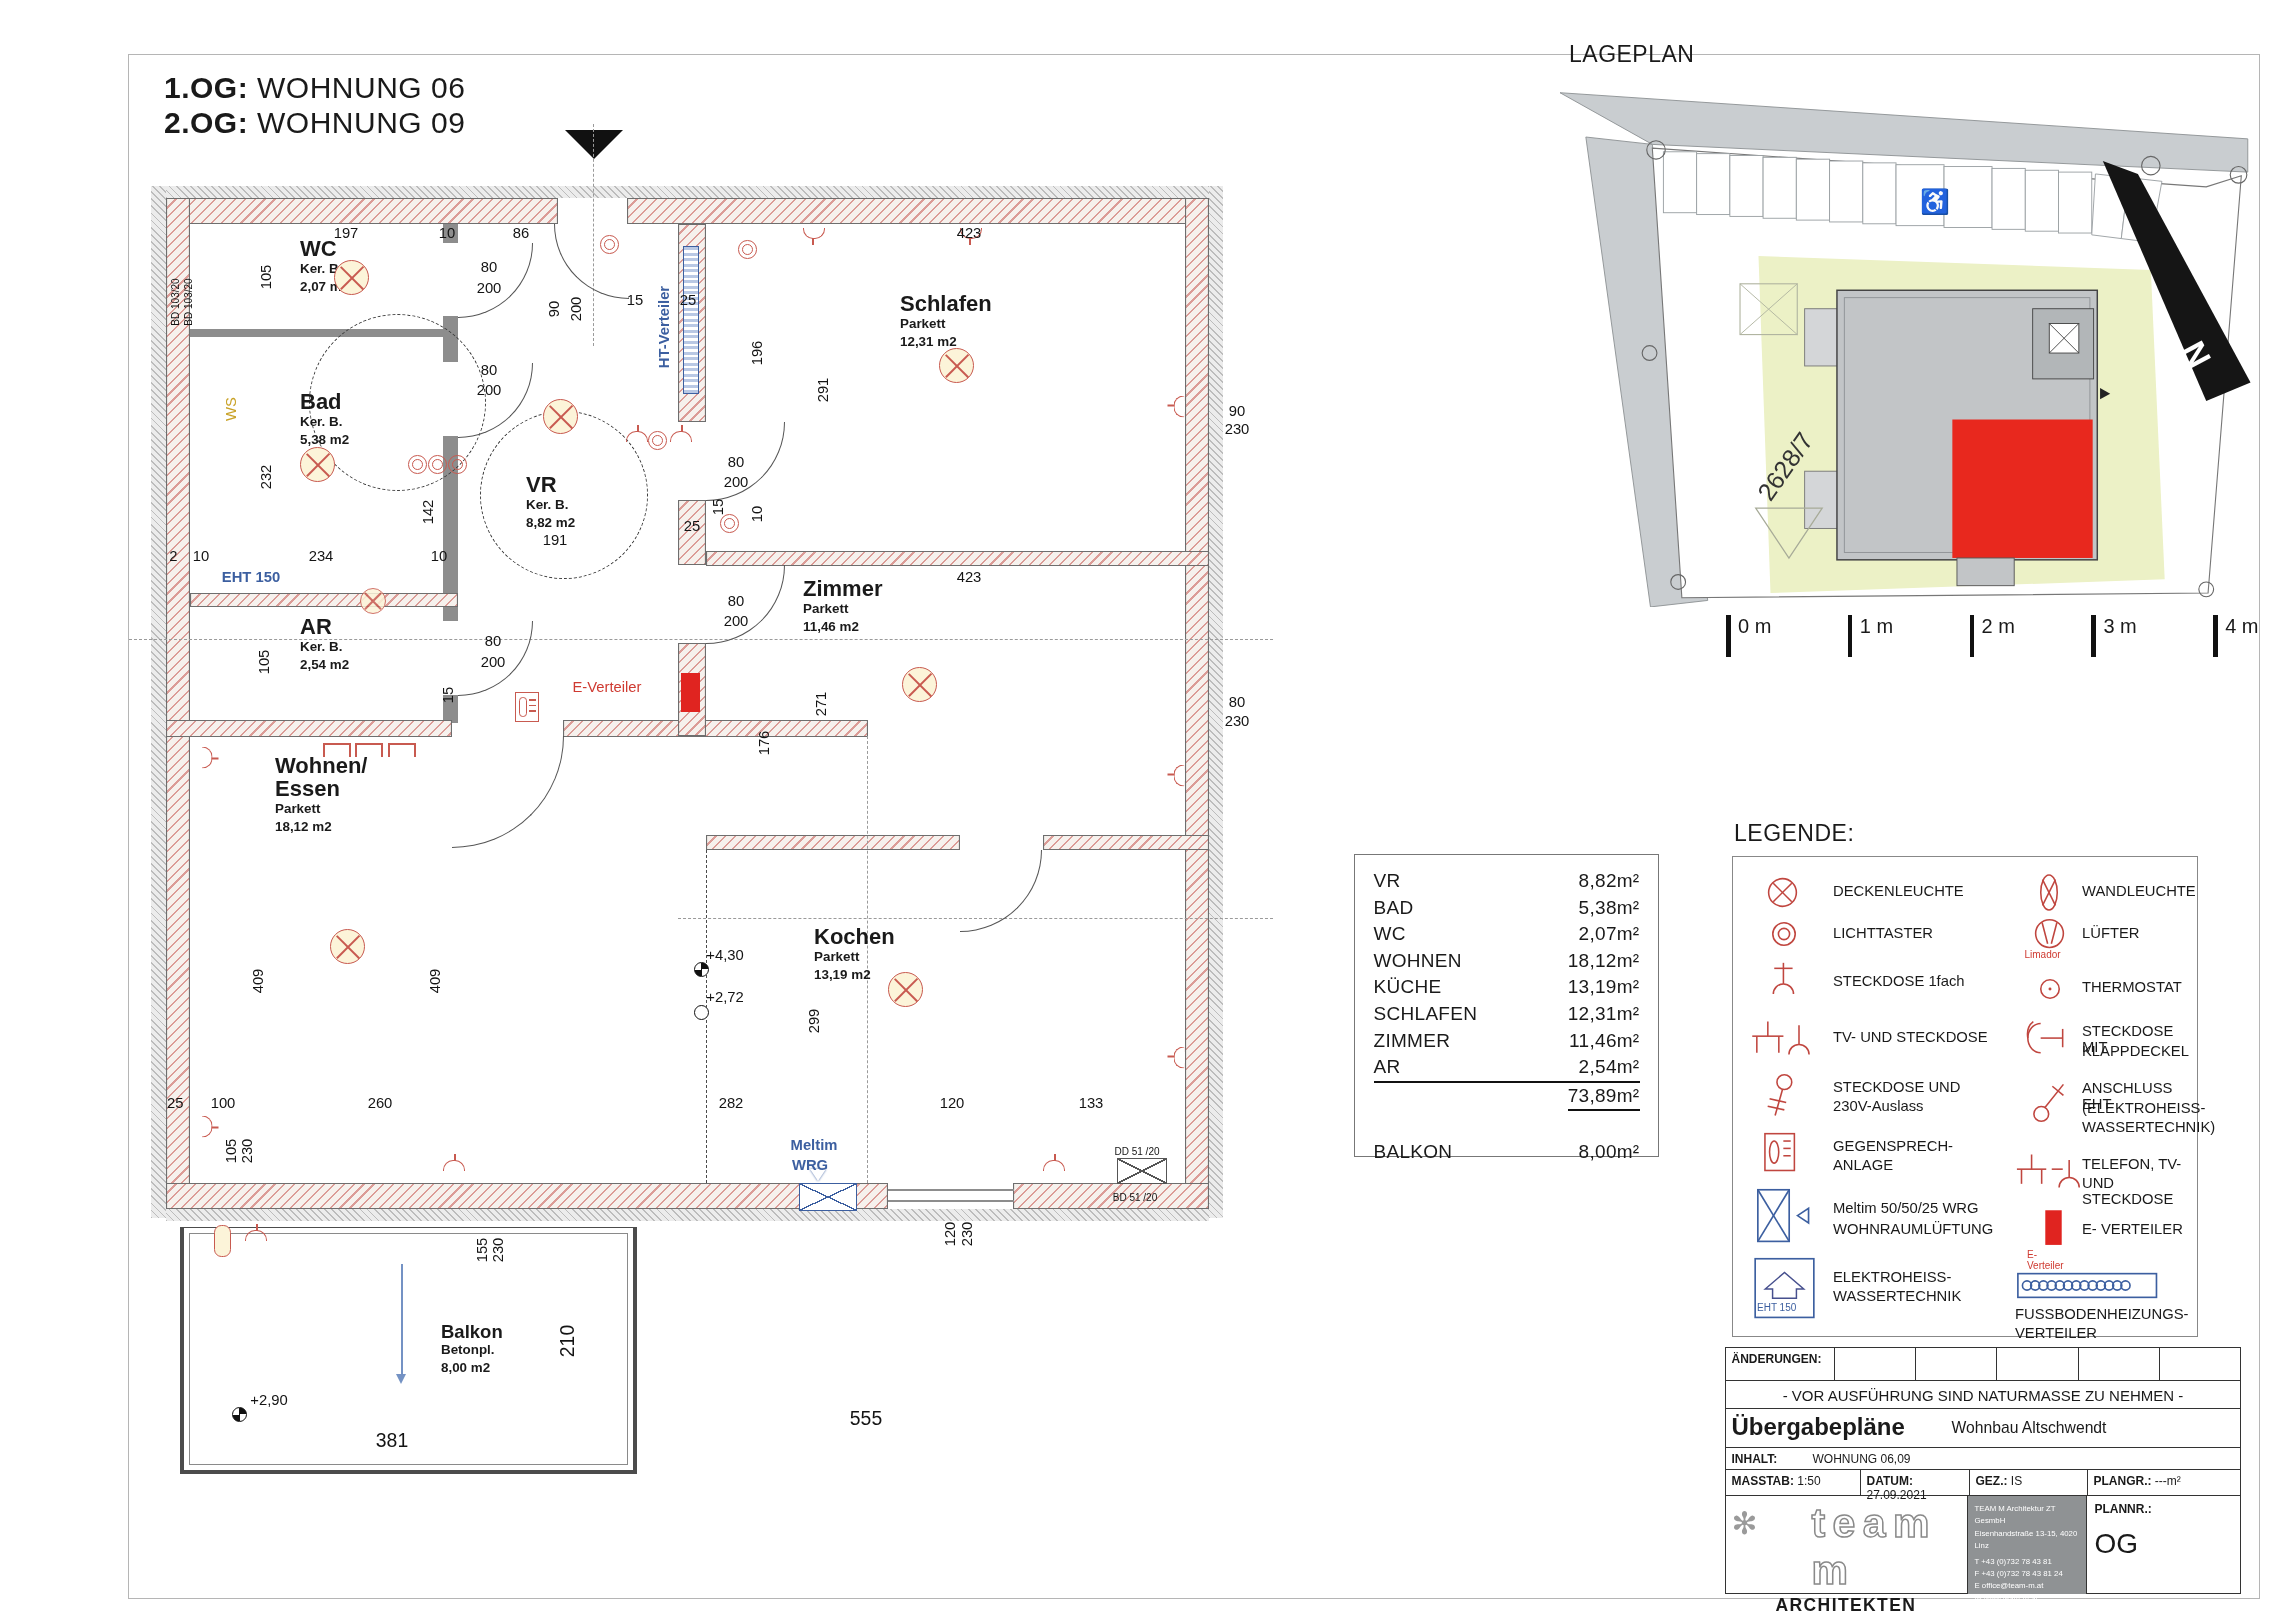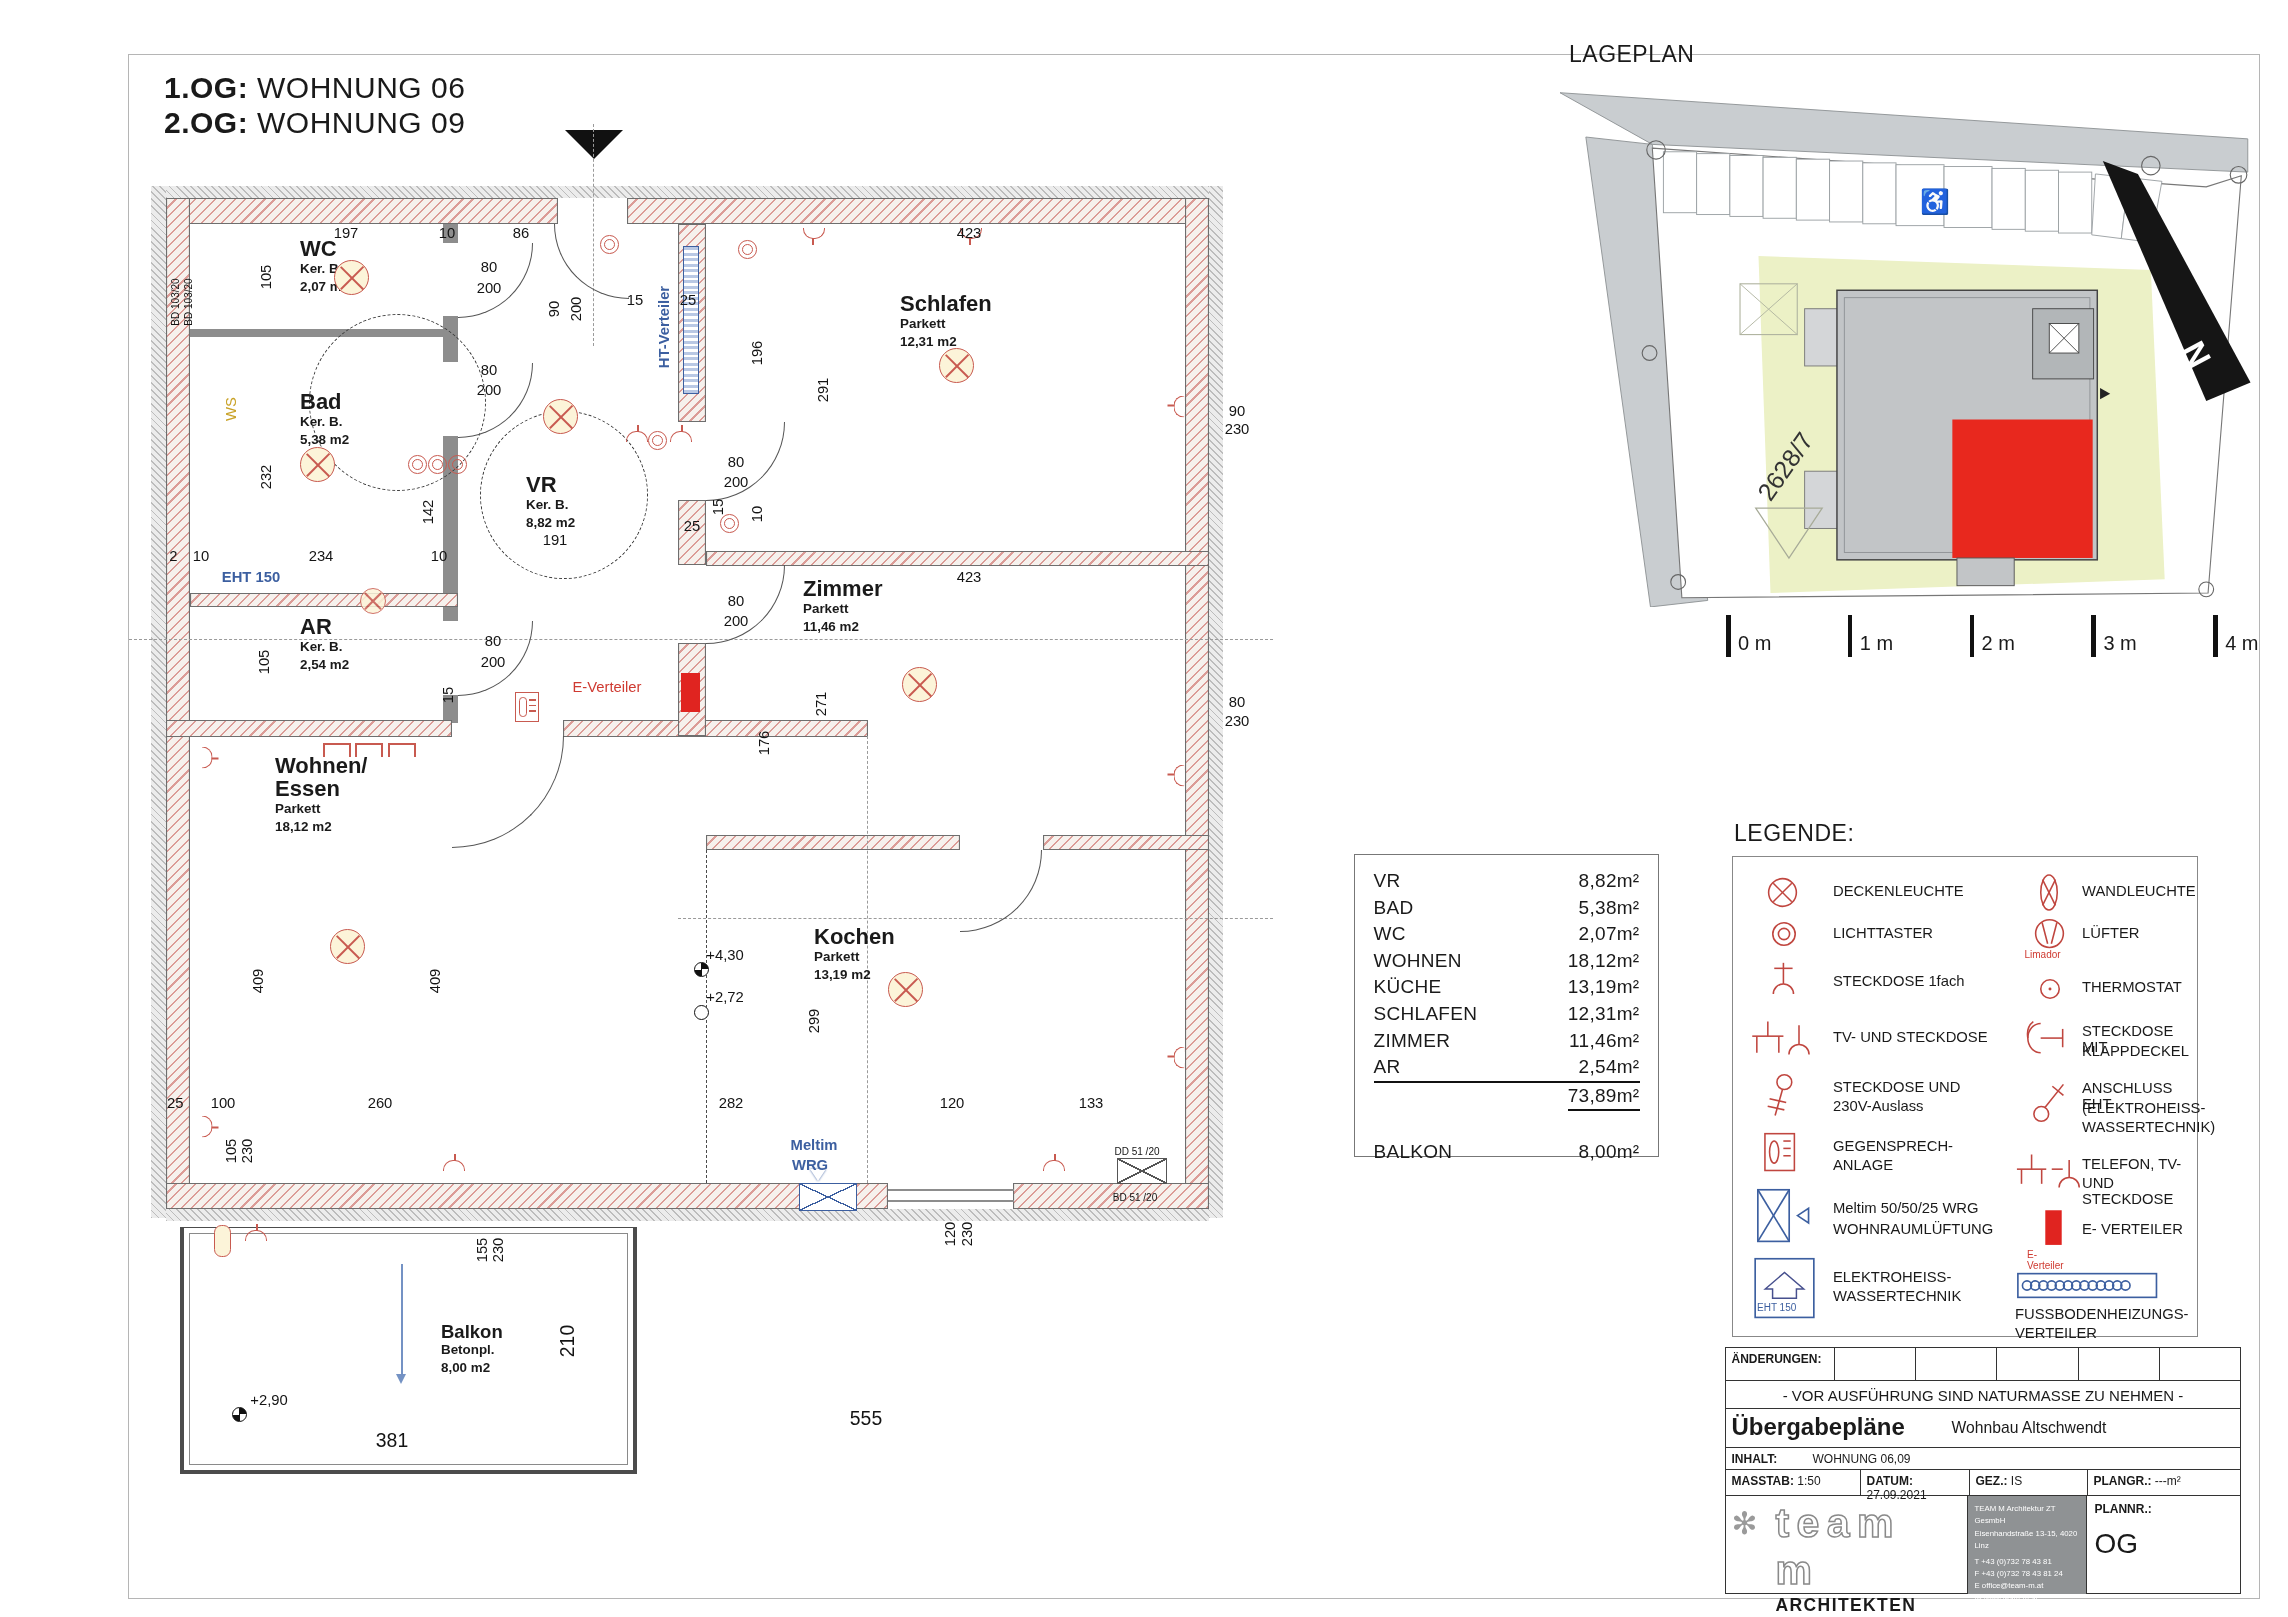--- a/index.html
+++ b/index.html
@@ -59,21 +59,21 @@
   .balc{position:absolute;border:4.2px solid #4c4c4c;border-top-width:1.8px;}
   .balc::before{content:"";position:absolute;inset:4.6px;border:1.1px solid #8a8a8a;}
   .lvlmark{position:absolute;width:13px;height:13px;border:1.5px solid #111;border-radius:50%;
       background:conic-gradient(#111 0 90deg,#fff 90deg 180deg,#111 180deg 270deg,#fff 270deg);}
   .bluearrow{position:absolute;width:1.8px;background:#7492c4;}
   .bluearrow::after{content:"";position:absolute;left:-4.6px;bottom:-9.2px;border-left:5.5px solid transparent;border-right:5.5px solid transparent;border-top:10px solid #7492c4;}
   .wrgarr{position:absolute;width:0;height:0;border-left:8.3px solid transparent;border-right:8.3px solid transparent;border-top:12px solid #fff;filter:drop-shadow(0 0 0.9px #3c5fa0);}
   
   #lp-title{position:absolute;left:1569px;top:41px;font-size:23px;letter-spacing:0.5px;}
   #scalebar{position:absolute;left:1682px;top:615px;display:flex;width:609px;}
-  .tickitem{display:flex;align-items:flex-end;width:126px;padding-left:44px;}
+  .tickitem{display:flex;width:126px;padding-left:44px;}
   .tick{width:4.6px;height:42px;background:#111;margin-right:7.4px;}
   .tickitem span{font-size:20px;padding-bottom:1.8px;}
   
   #atable{position:absolute;left:1354px;top:854px;width:305px;height:303px;border:1.5px solid #777;padding:13px 18.5px;box-sizing:border-box;}
   .trow{display:flex;justify-content:space-between;font-size:19px;line-height:1.4;letter-spacing:0.3px;}
   .trow.u{border-bottom:2px solid #111;}
   .trow.tot{justify-content:flex-end;font-weight:400;}
   .trow.tot span{border-bottom:2.4px solid #111;}
   .trow.balk{margin-top:28px;}
   
@@ -87,21 +87,21 @@
   
   #tblock{position:absolute;left:1725px;top:1347px;width:516px;height:247px;border:1.5px solid #333;box-sizing:border-box;font-size:12px;}
   .tbrow{display:flex;border-bottom:1.3px solid #333;box-sizing:border-box;}
   .tbcell{border-right:1.3px solid #333;box-sizing:border-box;padding:3.7px 5.5px;}
   .tbcell:last-child{border-right:none;}
   .lab{font-weight:700;font-size:12px;}
   #notice{display:block;width:100%;text-align:center;font-size:15px;padding:5.5px 0;}
   #doctype{font-size:24px;font-weight:700;}
   #project{font-size:15.7px;align-self:center;}
   .logo-cell{position:relative;width:242px;}
-  .teamlogo{font-size:41px;font-weight:700;letter-spacing:7.4px;color:#fff;-webkit-text-stroke:1.5px #8a8a8a;text-shadow:0 0 0.9px #999;}
+  .teamlogo{font-size:41px;font-weight:700;letter-spacing:7.4px;color:#fff;-webkit-text-stroke:1.5px #8a8a8a;text-shadow:0 0 0.9px #999;margin-left:36px;}
   .flower{position:absolute;left:5.5px;top:9.2px;font-size:31px;color:#9a9a9a;}
   .archlinz{font-size:17.5px;font-weight:700;letter-spacing:1.4px;margin-top:1.8px;}
   .contact{width:118px;background:#8f9294;color:#fff;font-size:7.8px;line-height:1.55;padding:7.4px 6.5px;box-sizing:border-box;}
   .plannr-cell{flex:1;padding:5.5px 7.4px;}
   .plannr-val{font-size:28px;margin-top:12px;}
 </style>
 </head>
 <body>
 
 <div id="sheet">

